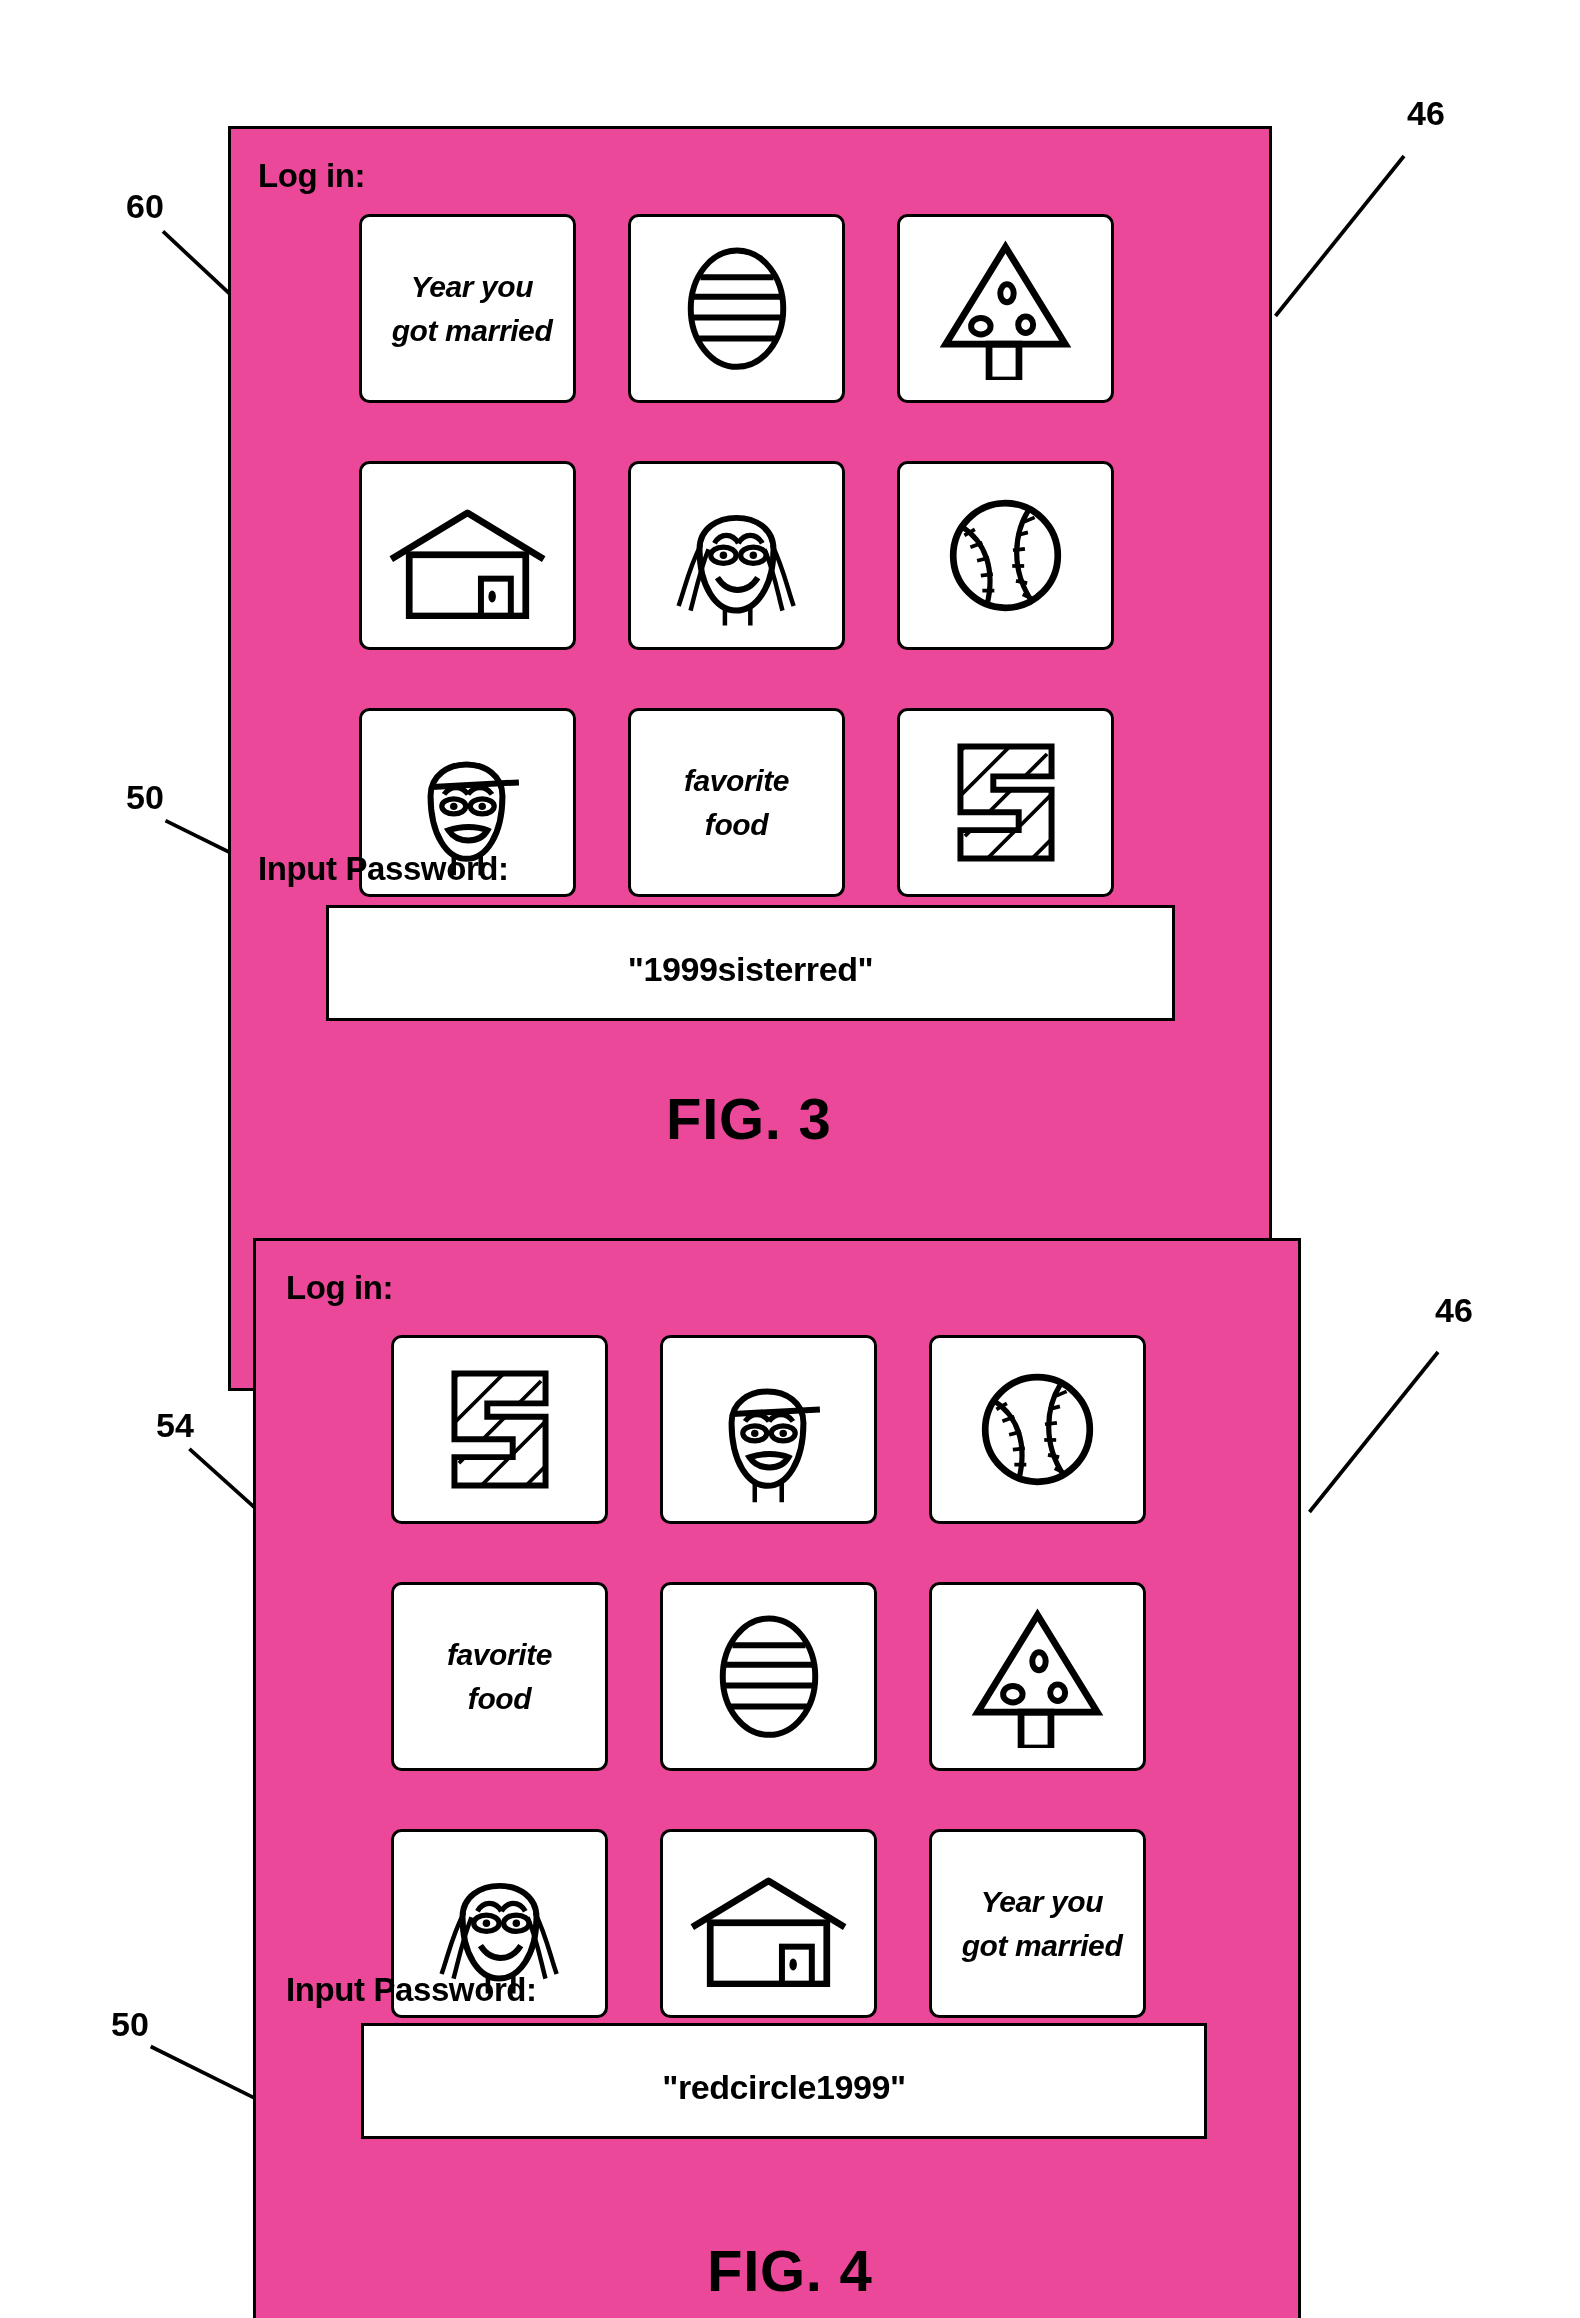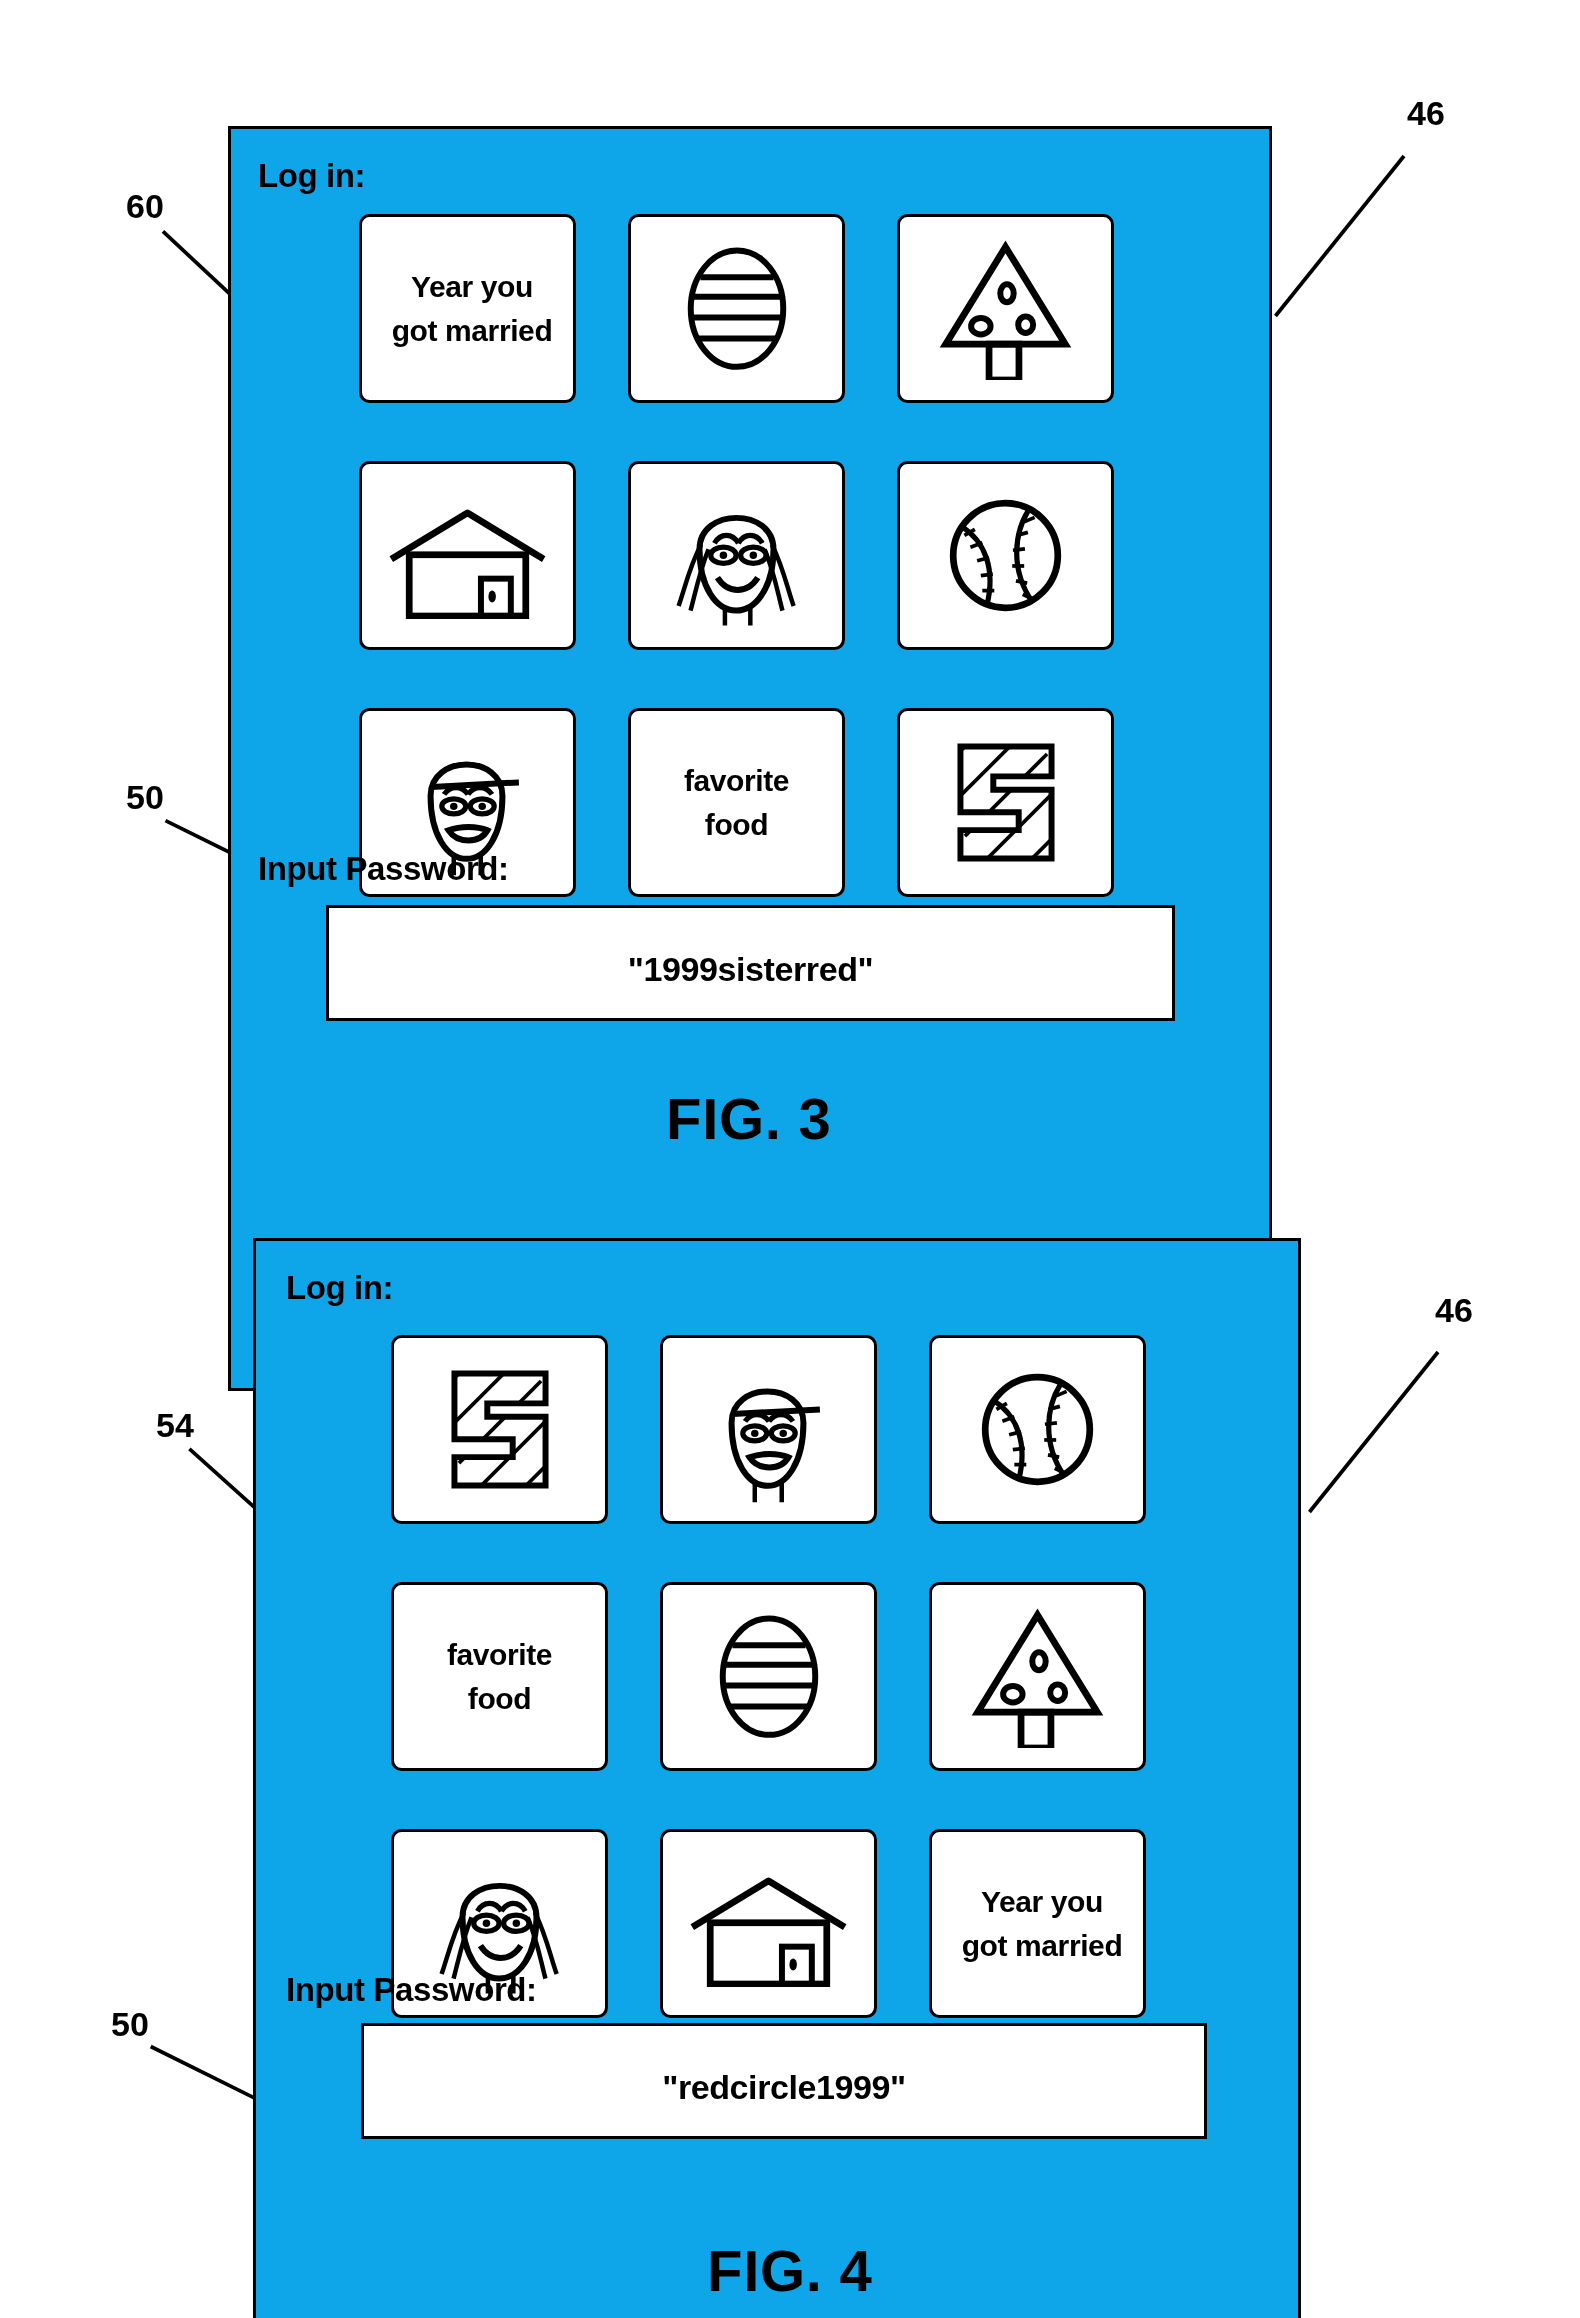--- a/index.html
+++ b/index.html
@@ -23,21 +23,21 @@
     height: 1159px;
   }
   #figure-3 { top: 0; }
   #figure-4 { top: 1159px; }
 
   
   .login-panel {
     position: absolute;
     border: 3px solid #000;
     box-sizing: border-box;
-    background: #0ea5e9;
+    background: #ec4899;
   }
   #figure-3 .login-panel {
     left: 228px;
     top: 126px;
     width: 1044px;
     height: 1265px;
   }
   #figure-4 .login-panel {
     left: 253px;
     top: 79px;
@@ -80,20 +80,21 @@
   }
   .tile svg { display: block; }
 
   .tile-text {
     font-size: 30px;
     font-weight: bold;
     line-height: 1.45;
     text-align: center;
     white-space: nowrap;
     letter-spacing: -0.4px;
+    font-style: italic;
   }
   .tile-text.wide {
     
     width: 247px;
     margin-left: 9px;
   }
 
   
   .password-label {
     position: absolute;

